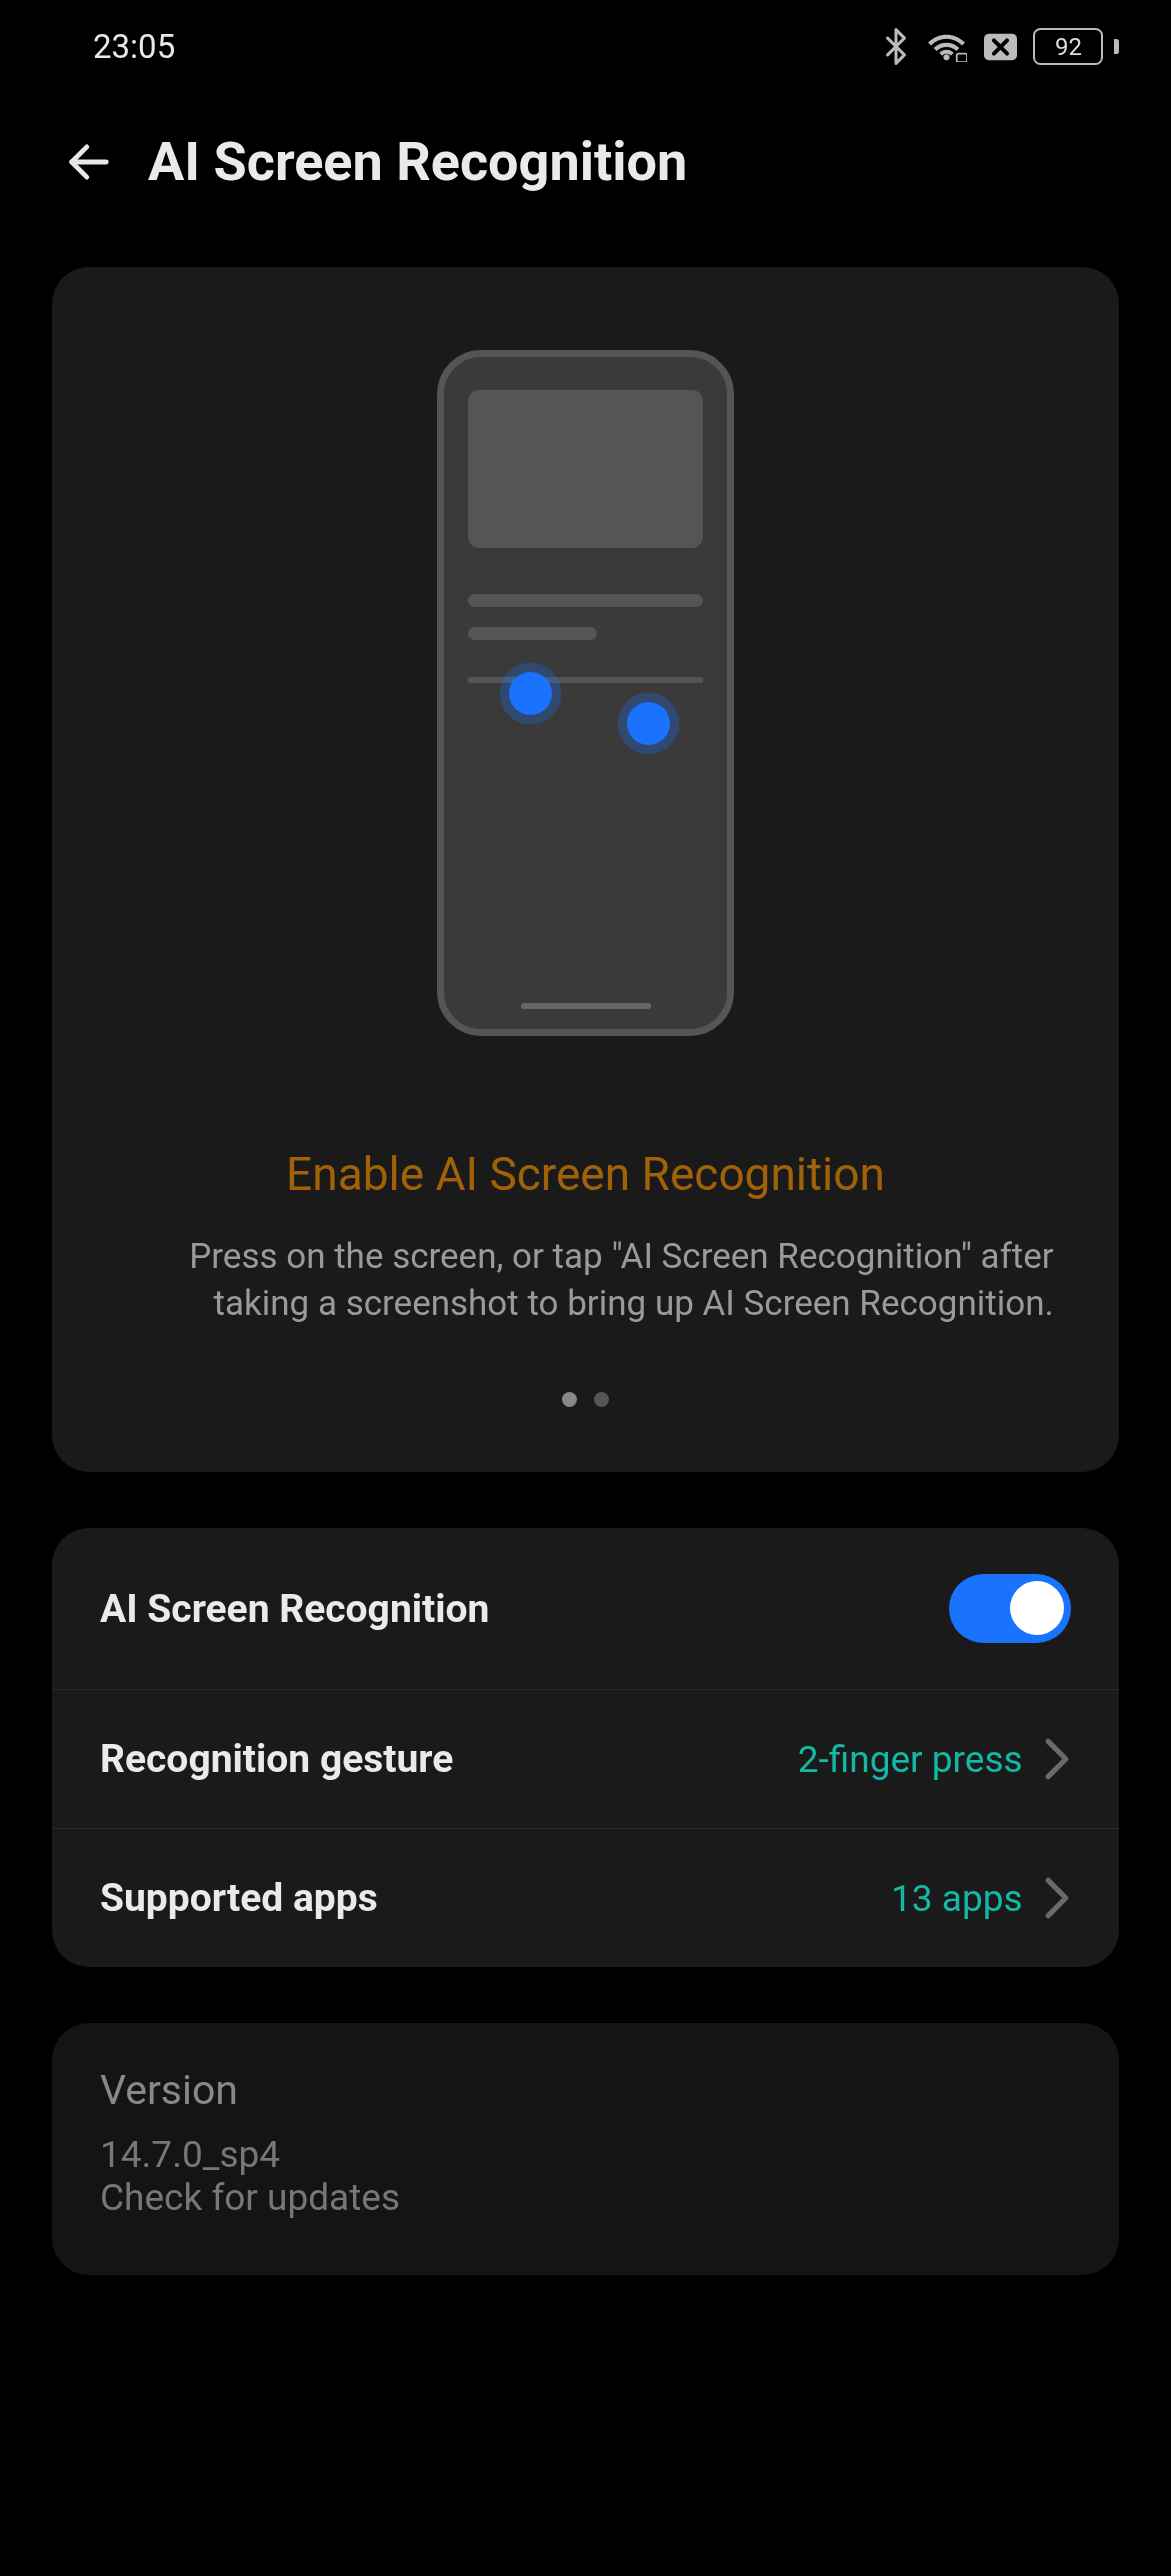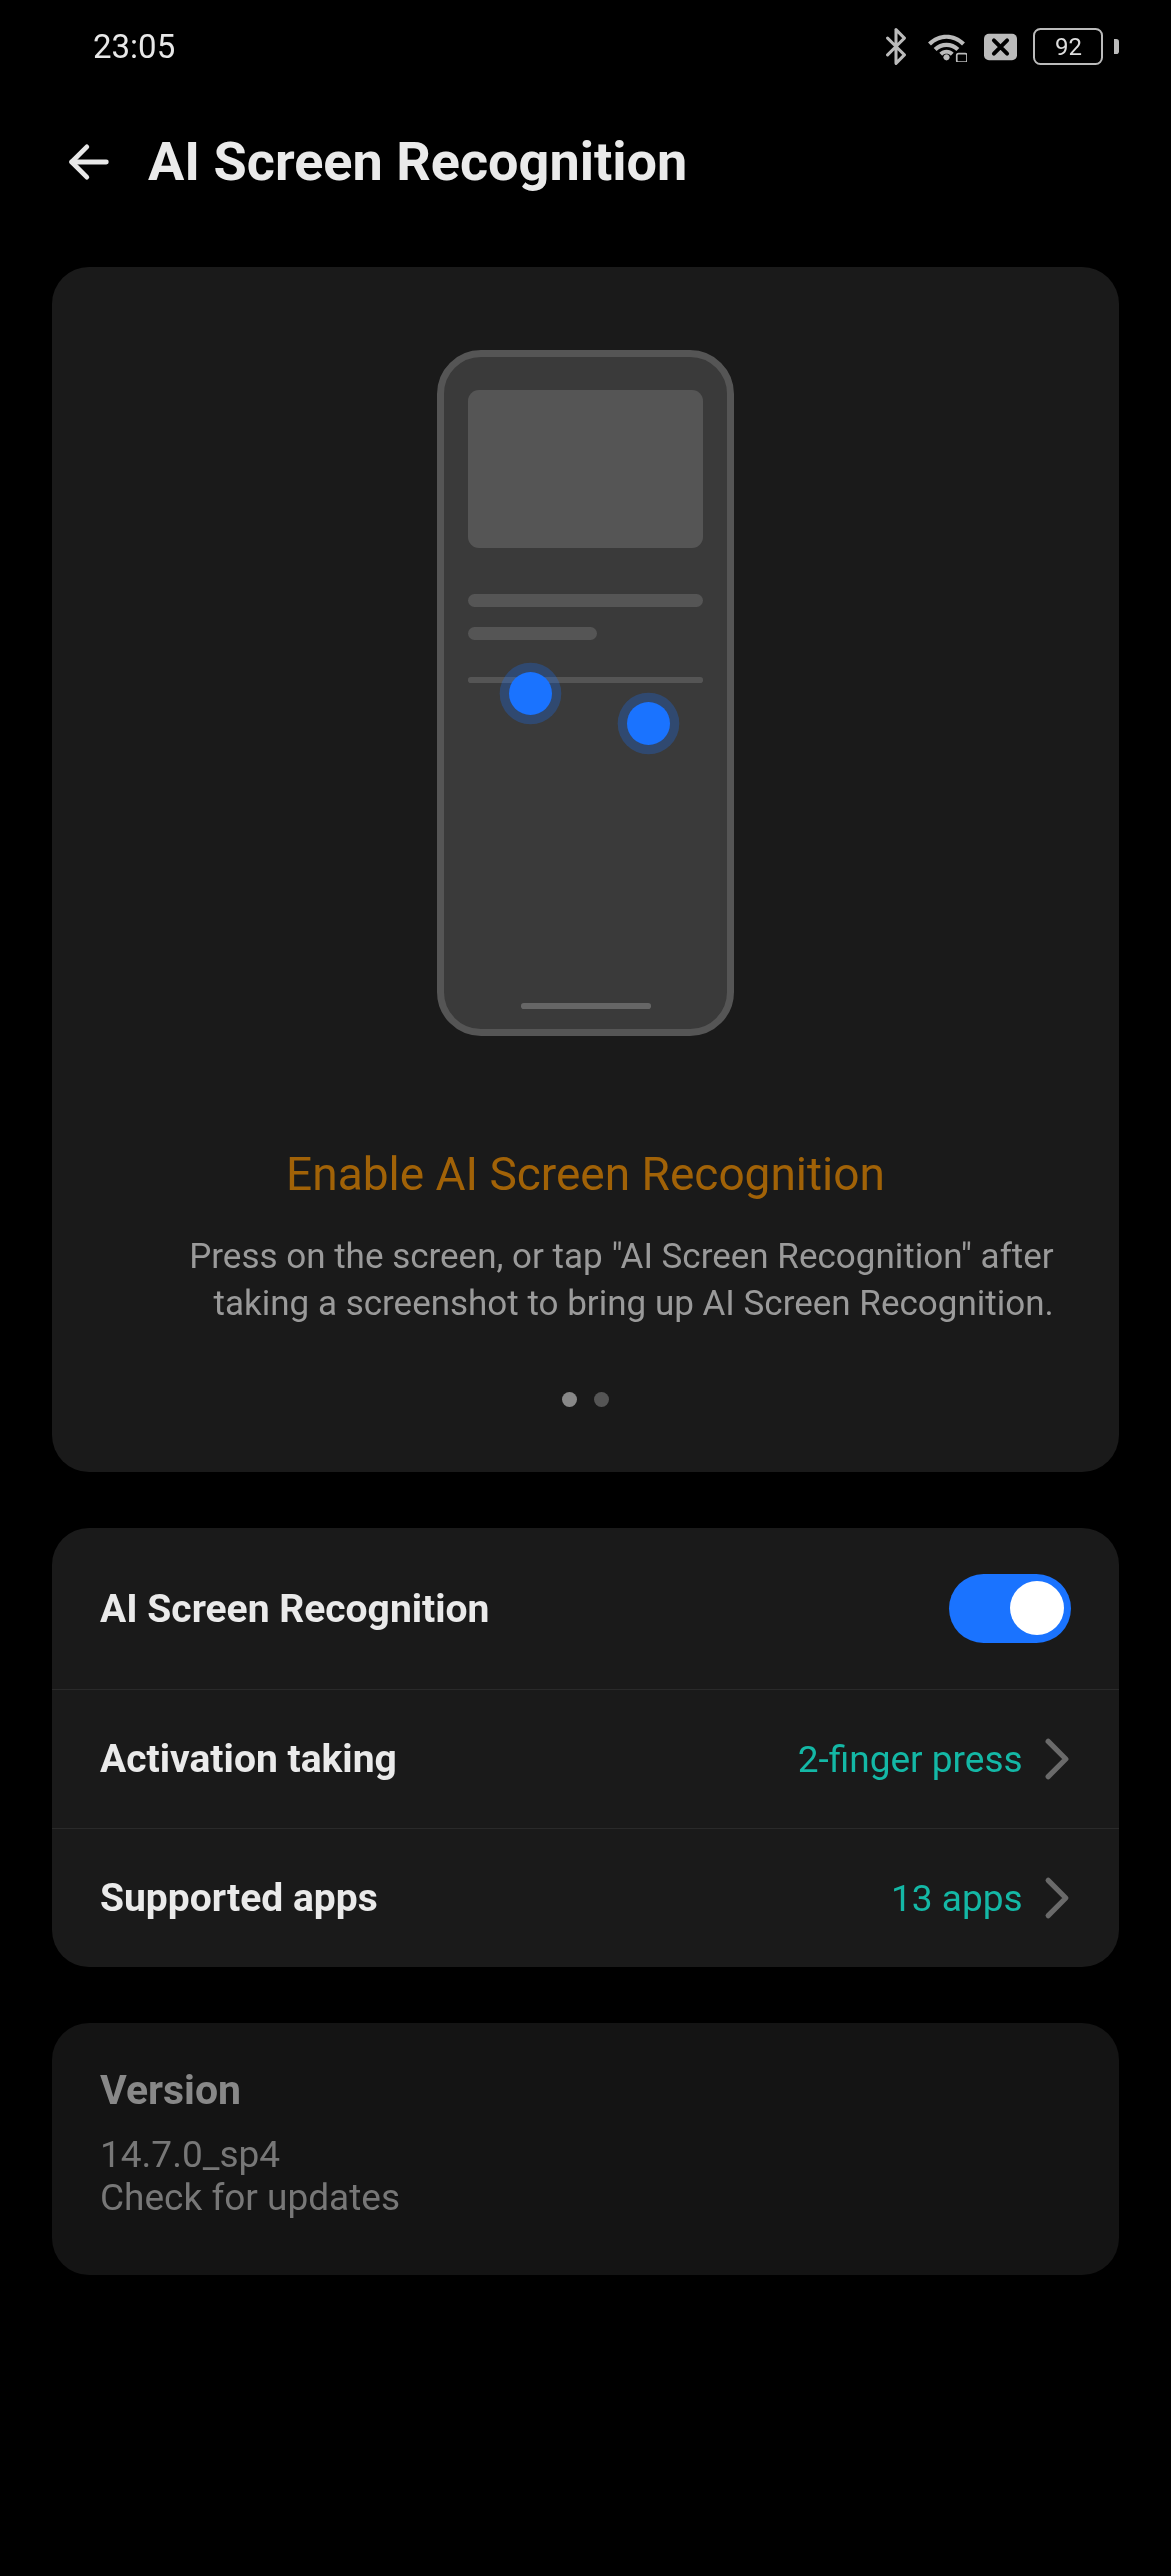--- a/index.html
+++ b/index.html
@@ -115,21 +115,21 @@
   }
 
   
   .version-card {
     background: #141414;
     margin: 0 52px;
     border-radius: 37px;
     padding: 43px 48px 56px 48px;
     color: #7a7a7a;
   }
-  .version-title { font-size: 41px; font-weight: 700; color: #888; margin-bottom: 18.5px; }
+  .version-title { font-size: 41px; font-weight: 400; color: #888; margin-bottom: 18.5px; }
   .version-line { font-size: 37px; color: #777; margin-top: 0; }
 </style>
 </head>
 <body>
 
 <div class="status-bar">
   <div>23:05</div>
   <div class="status-right">
     <svg width="26" height="37" viewBox="0 0 14 22" fill="none" stroke="#bbb" stroke-width="1.8" stroke-linejoin="round" stroke-linecap="round">
       <path d="M7 1 L12 6 L7 11 L12 16 L7 21 V1 M7 11 L2 6 M7 11 L2 16"></path>
@@ -181,21 +181,21 @@
 </div>
 
 <div class="card list-card">
   <div class="row">
     <div class="row-label">AI Screen Recognition</div>
     <div class="toggle">
       <div class="toggle-knob"></div>
     </div>
   </div>
   <div class="row">
-    <div class="row-label">Activation taking</div>
+    <div class="row-label">Recognition gesture</div>
     <div class="row-right">
       <span class="row-value">2-finger press</span>
       <svg class="chevron" width="28" height="44" viewBox="0 0 12 20" fill="none" stroke="currentColor" stroke-width="2.4" stroke-linecap="round" stroke-linejoin="round">
         <polyline points="2 2 10 10 2 18"></polyline>
       </svg>
     </div>
   </div>
   <div class="row">
     <div class="row-label">Supported apps</div>
     <div class="row-right">

